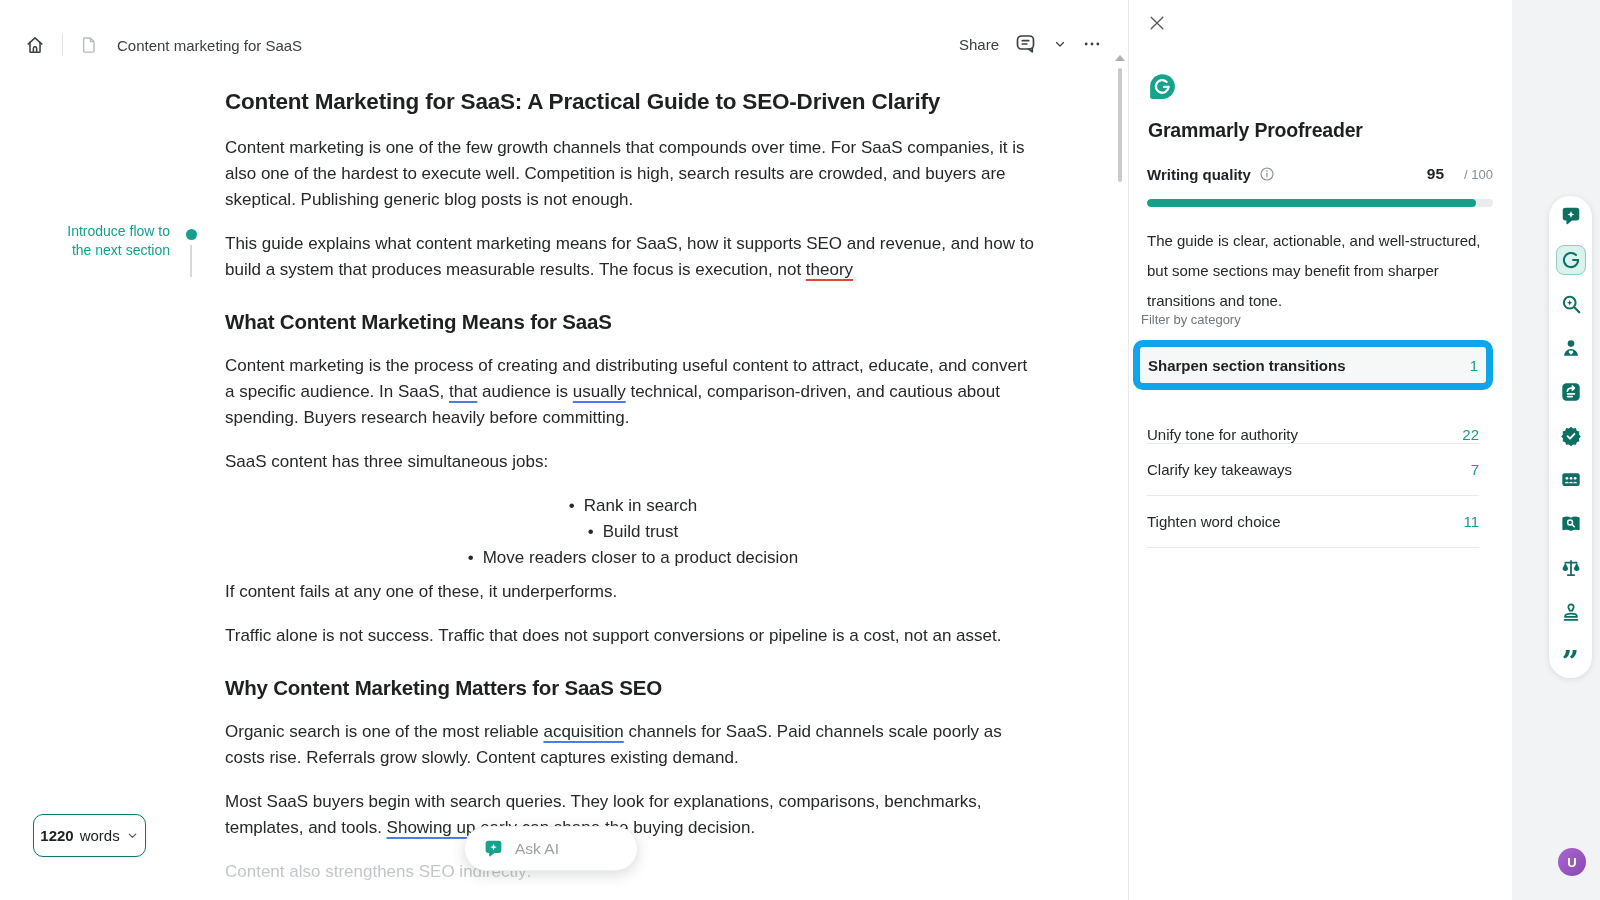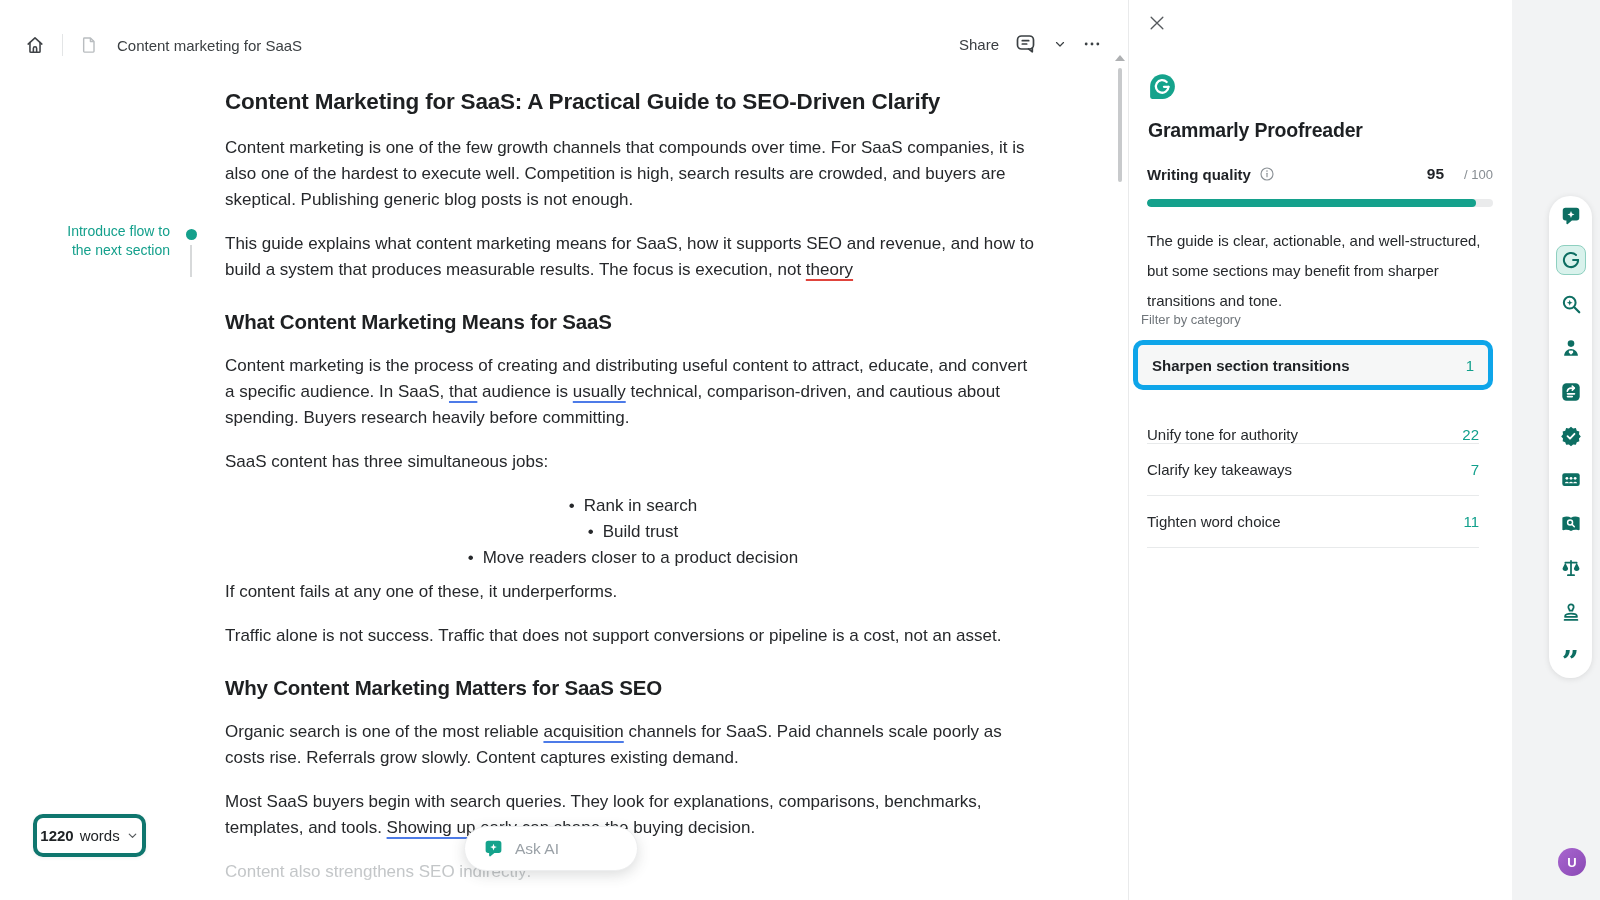--- a/index.html
+++ b/index.html
@@ -36,21 +36,21 @@
   .annotation-line { position:absolute; left:190px; top:245px; width:2px; height:32px; background:#D7D9DA; }
 
   
   .doc-scroll-arrow { position:absolute; left:1115px; top:55px; width:0; height:0; border-left:5px solid transparent; border-right:5px solid transparent; border-bottom:6px solid #AEB0B2; }
   .doc-scroll-thumb { position:absolute; left:1118px; top:68px; width:4px; height:114px; background:#C8CACC; border-radius:2px; cursor:pointer; }
 
   .bottom-fade { position:absolute; left:0; bottom:0; width:1104px; height:26px;
                  background:linear-gradient(rgba(255,255,255,0), rgba(255,255,255,0.9)); pointer-events:none; }
 
   
-  .word-pill { position:absolute; left:33px; top:814px; width:113px; height:43px; background:#fff; border:4px solid #0f766e; border-radius:10px; box-shadow:0 1px 4px rgba(0,0,0,0.06); display:flex; align-items:center; justify-content:center; gap:6px; cursor:pointer; }
+  .word-pill { position:absolute; left:33px; top:814px; width:113px; height:43px; background:#fff; border:1px solid #0f766e; border-radius:10px; box-shadow:0 1px 4px rgba(0,0,0,0.06); display:flex; align-items:center; justify-content:center; gap:6px; cursor:pointer; }
   .word-pill .wc-value { font-size:15px; font-weight:700; color:#202326; }
   .word-pill .wc-unit  { font-size:15px; color:#202326; }
 
   
   .ask-ai { position:absolute; left:464px; top:826px; width:174px; height:45px; background:#fff; border:1px solid #EDEEEF; border-radius:23px; box-shadow:0 4px 14px rgba(60,64,67,0.18); display:flex; align-items:center; gap:11px; padding-left:18px; cursor:pointer; z-index:5; }
   .ask-ai-label { font-size:15.5px; color:#9AA1A7; }
 
   
   .sidebar { position:absolute; left:1128px; top:0; width:384px; height:900px; background:#fff; border-left:1px solid #E9EAEB; }
   .sb-close { position:absolute; left:18px; top:13px; width:20px; height:20px; cursor:pointer; }
@@ -60,21 +60,21 @@
   .sb-score-label { font-size:15px; font-weight:600; color:#1F2226; }
   .sb-info { margin-left:8px; display:flex; cursor:pointer; }
   .sb-score-right { margin-left:auto; display:flex; align-items:baseline; gap:20px; }
   .sb-score-value { font-size:15.5px; font-weight:700; color:#1F2226; }
   .sb-score-max { font-size:13px; color:#878D92; }
   .sb-progress { position:absolute; left:18px; top:199px; width:346px; height:8px; border-radius:4px; background:#EAEBEC; overflow:hidden; }
   .sb-progress-fill { height:8px; border-radius:4px; background:#14A18C; width:0; }
   .sb-summary { position:absolute; left:18px; top:226px; width:356px; font-size:15px; line-height:30px; color:#25282B; }
   .sb-filter-label { position:absolute; left:12px; top:312px; font-size:13px; color:#70767B; }
 
-  .sb-cat-card { position:absolute; left:4px; top:340px; width:360px; height:50px; background:#F6F7F7; border:5px solid #0ea5e9; border-radius:10px; display:flex; align-items:center; justify-content:space-between; padding:0 14px; cursor:pointer; }
+  .sb-cat-card { position:absolute; left:4px; top:340px; width:360px; height:50px; background:#F6F7F7; border:7px solid #0ea5e9; border-radius:10px; display:flex; align-items:center; justify-content:space-between; padding:0 8px; cursor:pointer; }
   .sb-cat-card .cat-label { font-size:15px; font-weight:600; color:#1E2125; }
   .sb-cat-row { position:absolute; left:18px; width:332px; height:52px; display:flex; align-items:center; justify-content:space-between; border-bottom:1px solid #E8EAEB; cursor:pointer; }
   .sb-cat-row .cat-label { font-size:15px; color:#26292C; }
   .cat-count { font-size:15px; color:#12A08C; }
 
   
   .gutter { position:absolute; left:1512px; top:0; width:88px; height:900px; background:#F2F3F4; }
   .rail { position:absolute; left:37px; top:196px; width:43px; height:482px; background:#fff; border-radius:21px; box-shadow:0 1px 6px rgba(0,0,0,0.10); display:flex; flex-direction:column; align-items:center; padding:9px 0; gap:22px; }
   .rail-icon { width:22px; height:22px; display:flex; align-items:center; justify-content:center; cursor:pointer; }
   .rail-icon-selected { width:30px; height:30px; margin:-4px 0; background:#D9F2EC; border:1px solid #8ED0C0; border-radius:8px; display:flex; align-items:center; justify-content:center; cursor:pointer; }

